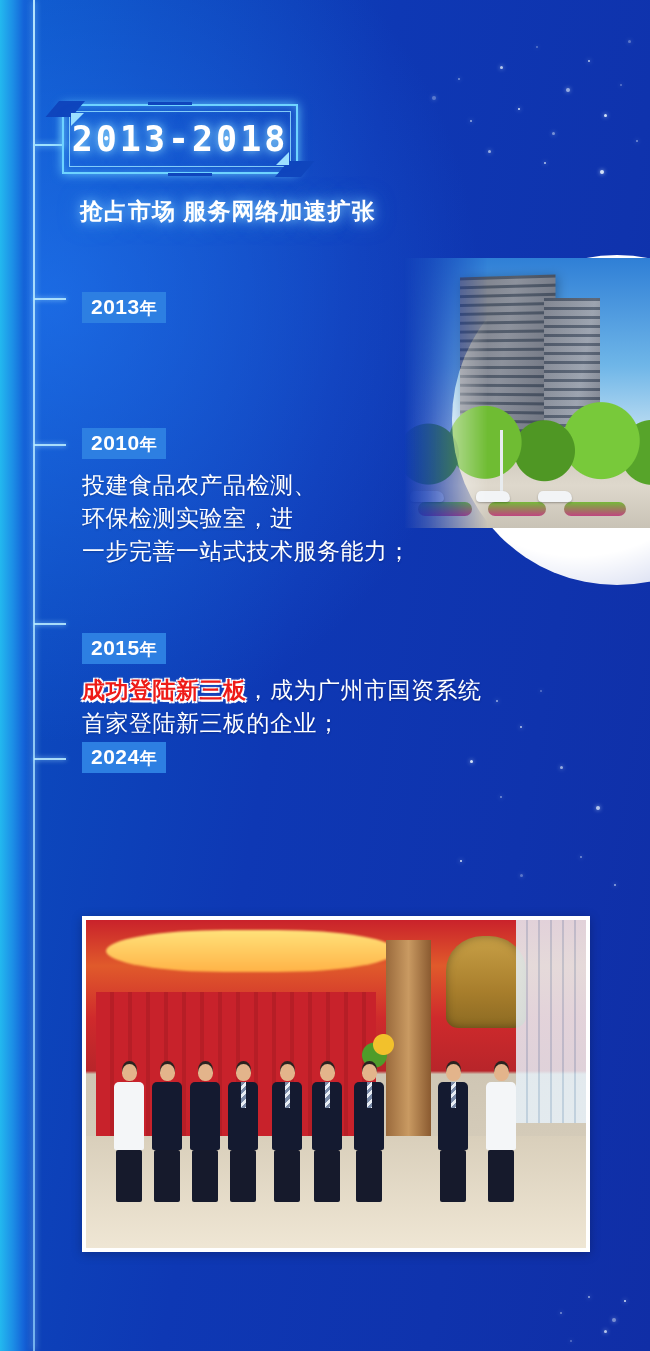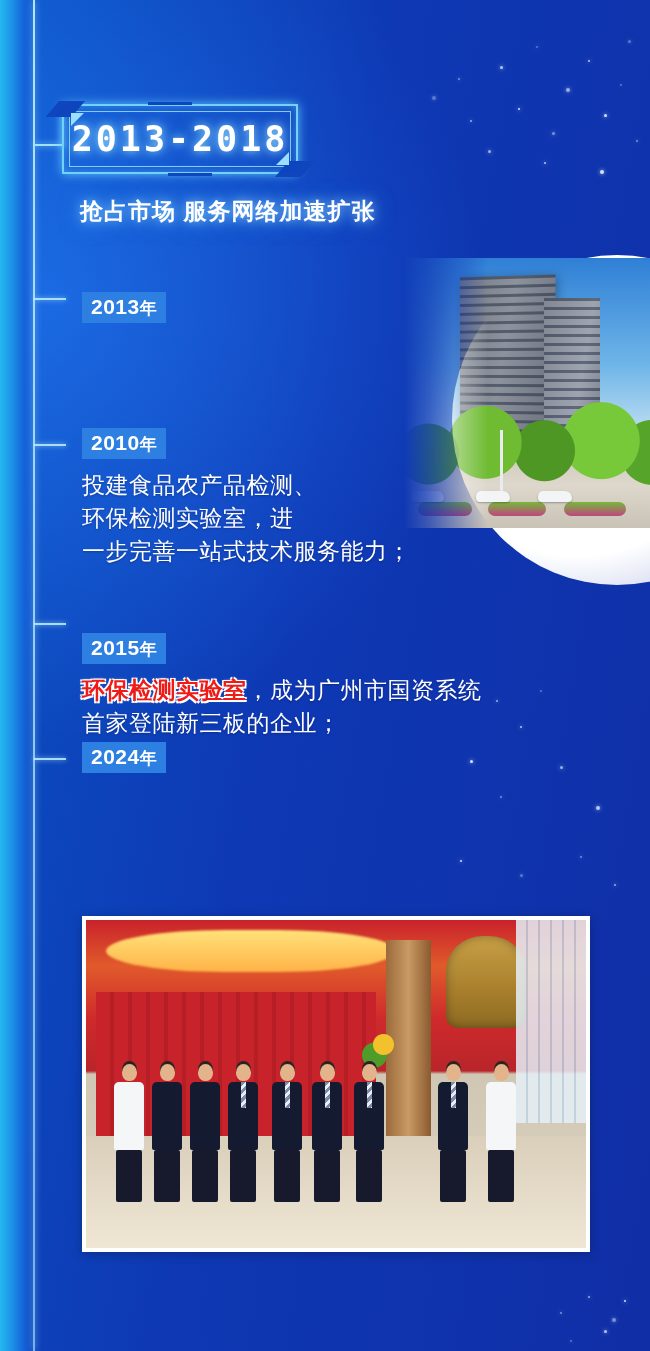--- a/index.html
+++ b/index.html
@@ -316,21 +316,21 @@
   <div class="entry" style="top:428px;">
     <div class="year-badge"><span>2010</span><span class="suffix">年</span></div>
     <div class="entry-body">投建食品农产品检测、
 环保检测实验室，进
 一步完善一站式技术服务能力；</div>
   </div>
 
   <div class="tick" style="top:623px;"></div>
   <div class="entry" style="top:585px;margin-top:48px;">
     <div class="year-badge"><span>2015</span><span class="suffix">年</span></div>
-    <div class="entry-body"><span class="hl-red">环保检测实验室</span><span>，成为广州市国资系统
+    <div class="entry-body"><span class="hl-red">成功登陆新三板</span><span>，成为广州市国资系统
 首家登陆新三板的企业；</span></div>
   </div>
 
   <div class="tick" style="top:758px;"></div>
   <div class="entry" style="top:742px;">
     <div class="year-badge"><span>2024</span><span class="suffix">年</span></div>
   </div>
 
 </div>
 

